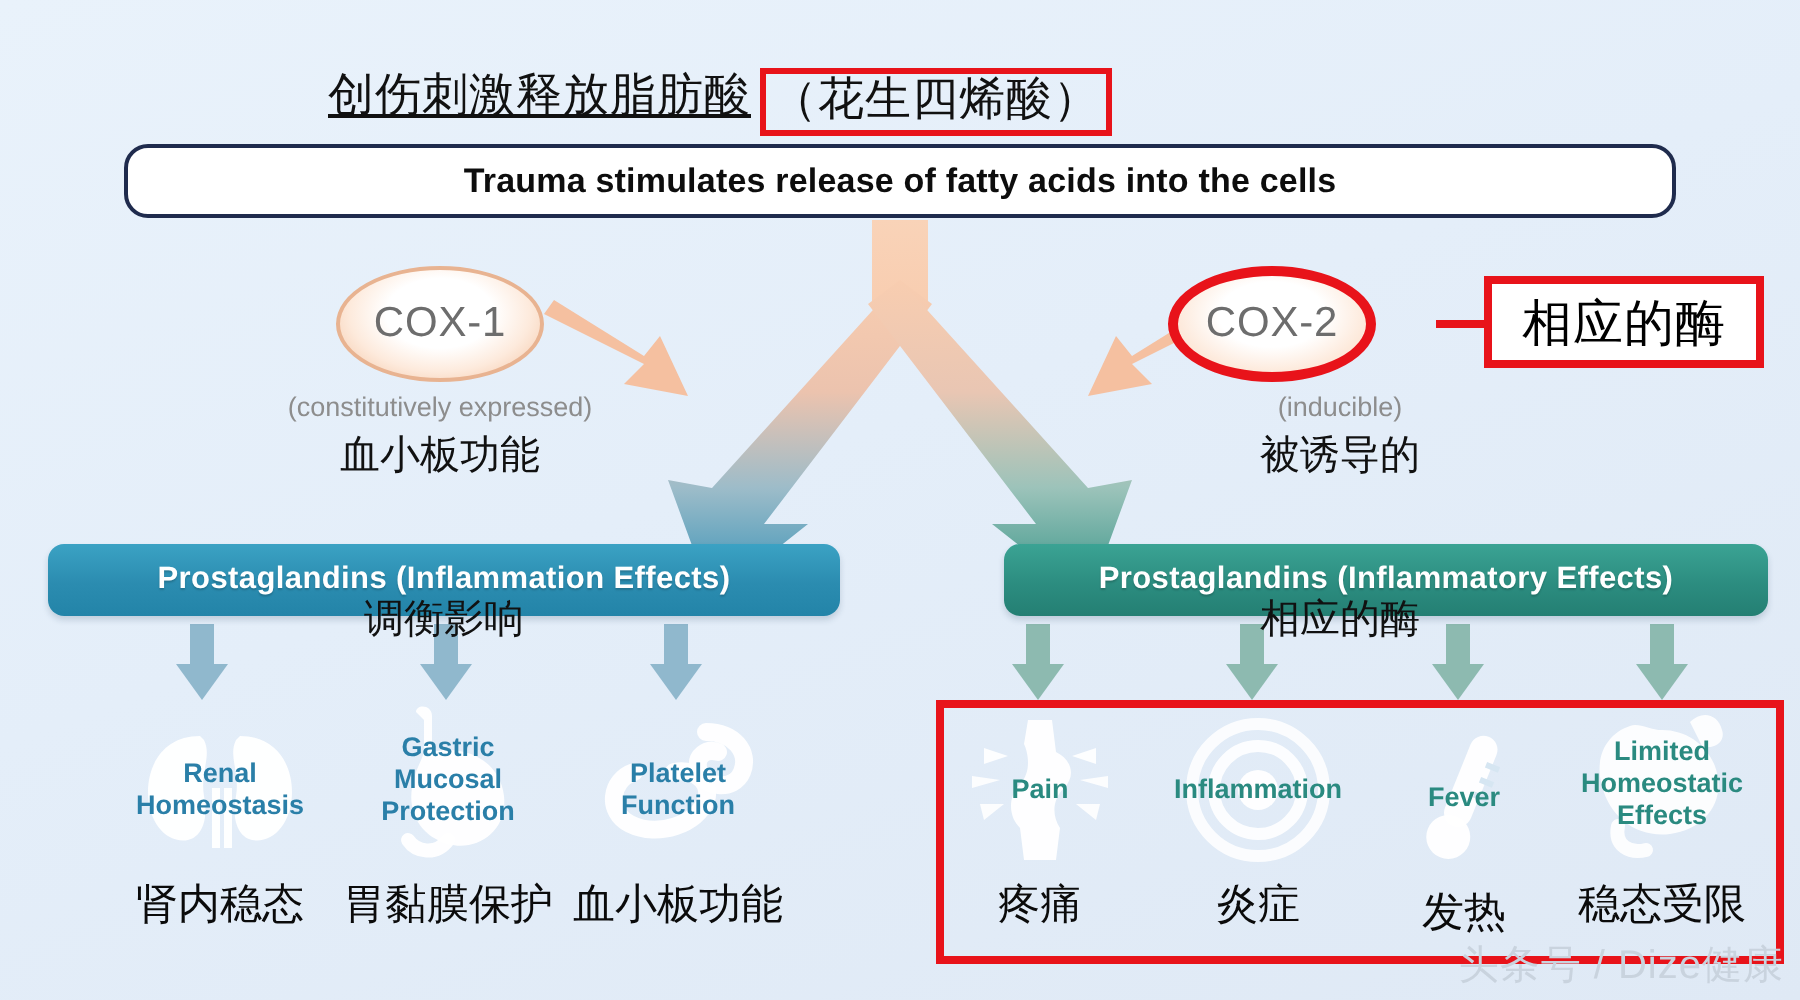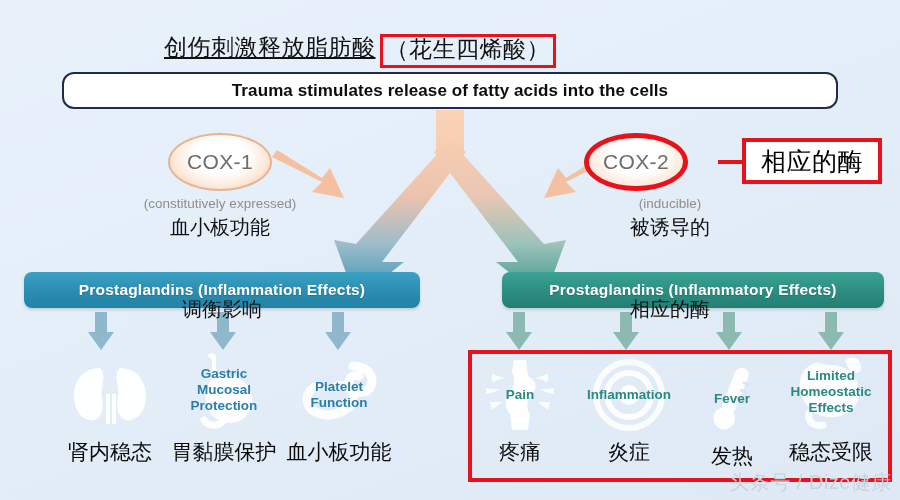--- a/index.html
+++ b/index.html
@@ -381,20 +381,21 @@
   </div>
 
   <div class="outcome blue" style="left:44px; top:358px; width:132px;">
     <div class="icon-wrap">
       <svg width="96" height="70" viewBox="0 0 96 70">
         <path d="M38 8 C20 8 12 22 12 36 C12 52 22 62 32 60 C40 58 42 48 40 38 C38 26 44 18 40 10 Z" fill="#ffffff" opacity="0.96"></path>
         <path d="M58 8 C76 8 84 22 84 36 C84 52 74 62 64 60 C56 58 54 48 56 38 C58 26 52 18 56 10 Z" fill="#ffffff" opacity="0.96"></path>
         <rect x="44" y="34" width="4" height="30" fill="#ffffff" opacity="0.96"></rect>
         <rect x="50" y="34" width="4" height="30" fill="#ffffff" opacity="0.96"></rect>
       </svg>
+      <span class="en"><span>Renal</span><br><span>Homeostasis</span></span>
     </div>
     <span class="zh">肾内稳态</span>
   </div>
 
   <div class="outcome blue" style="left:158px; top:348px; width:132px;">
     <div class="icon-wrap" style="height:84px;">
       <svg width="92" height="80" viewBox="0 0 92 80">
         <path d="M30 6 C30 2 38 2 38 8 L38 26 C54 22 72 30 74 48 C76 66 60 76 46 72 C32 68 26 56 28 44 C30 32 34 30 34 24 L34 10 Z" fill="#ffffff" opacity="0.95"></path>
         <path d="M46 70 C40 78 30 76 26 70" stroke="#ffffff" stroke-width="7" fill="none" opacity="0.95" stroke-linecap="round"></path>
       </svg>

